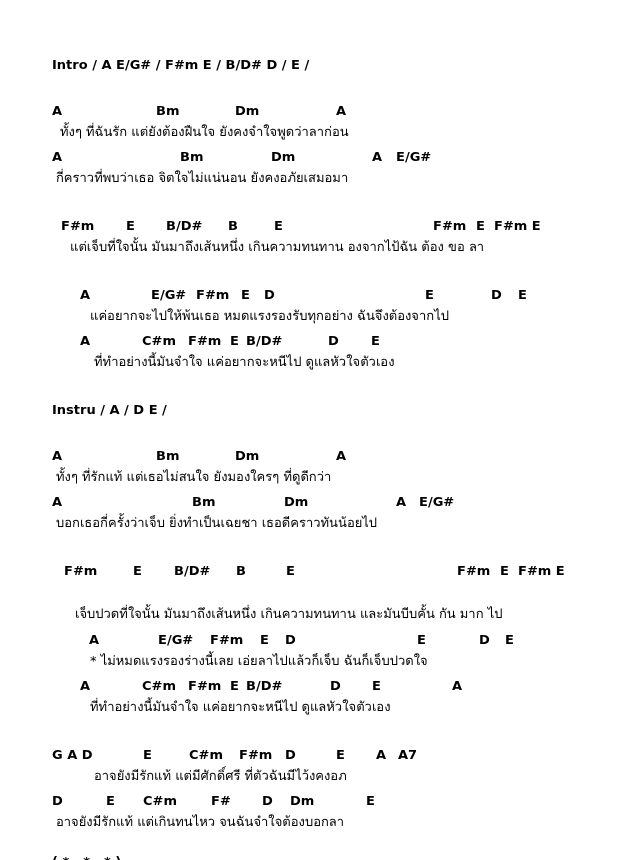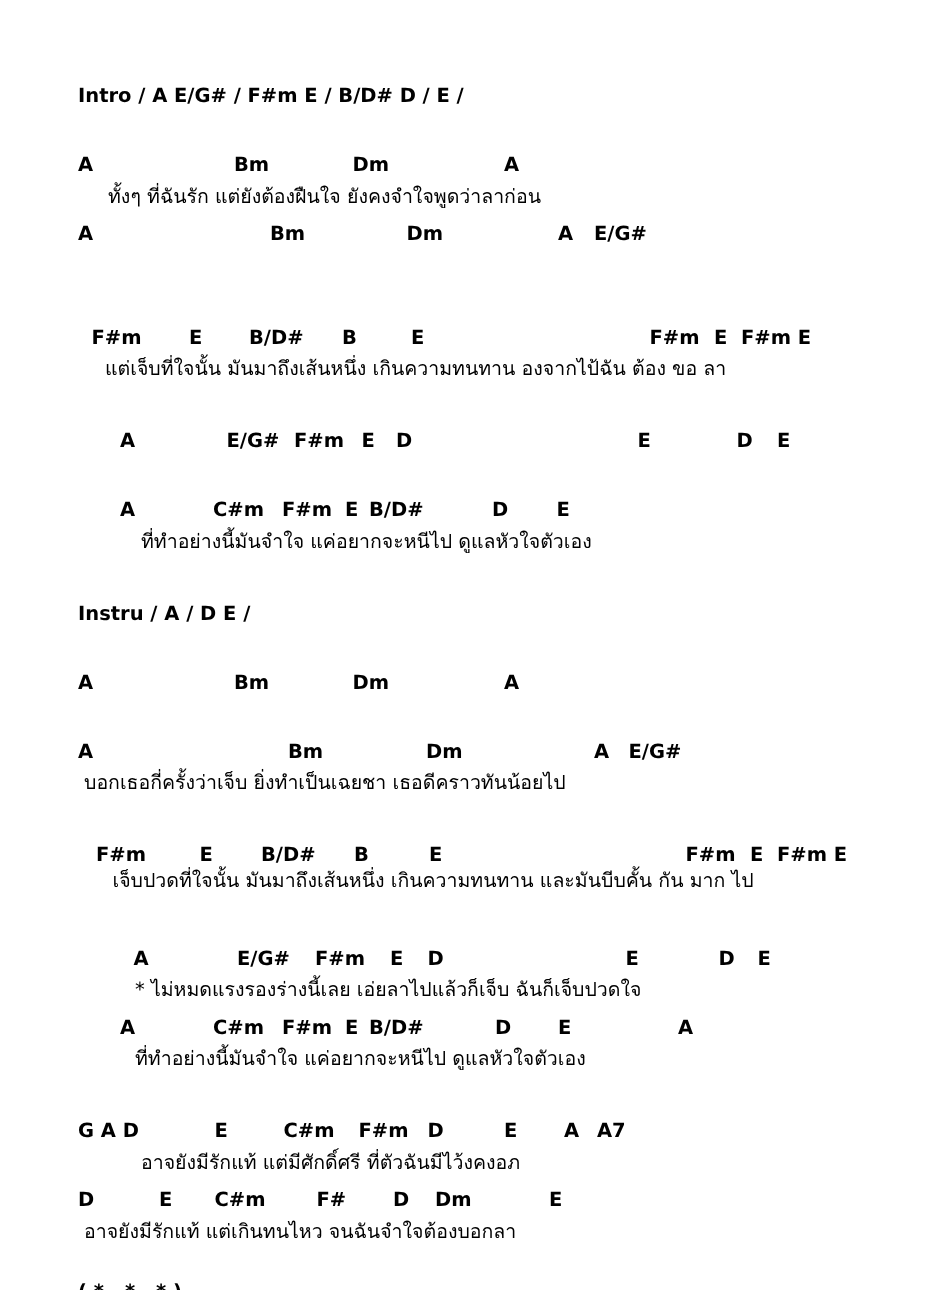--- a/index.html
+++ b/index.html
@@ -12,70 +12,73 @@
 <body>
 
 <div class="sheet" id="sheet">
   <div class="label" id="intro" style="left: 52px; top: 13px;">Intro  / A  E/G#  / F#m E /  B/D#  D / E /</div>
   <div class="label" id="instru" style="left: 52px; top: 358px;">Instru  / A / D E /</div>
   <div class="label" id="ending" style="left: 52px; top: 810px;">( * , * , * )</div>
 <div class="chord" style="left: 52px; top: 59px;">A</div>
     <div class="chord" style="left: 156px; top: 59px;">Bm</div>
     <div class="chord" style="left: 235px; top: 59px;">Dm</div>
     <div class="chord" style="left: 336px; top: 59px;">A</div>
-    <div class="lyric" style="left: 72px; top: 79px; text-align: right;">ทั้งๆ ที่ฉันรัก แต่ยังต้องฝืนใจ  ยังคงจำใจพูดว่าลาก่อน</div>
+    <div class="lyric" style="left: 60px; top: 79px; text-align: right;">ทั้งๆ ที่ฉันรัก แต่ยังต้องฝืนใจ  ยังคงจำใจพูดว่าลาก่อน</div>
     <div class="chord" style="left: 52px; top: 105px;">A</div>
     <div class="chord" style="left: 180px; top: 105px;">Bm</div>
     <div class="chord" style="left: 271px; top: 105px;">Dm</div>
     <div class="chord" style="left: 372px; top: 105px;">A</div>
     <div class="chord" style="left: 396px; top: 105px;">E/G#</div>
+    <div class="lyric" style="left: 56px; top: 125px;">กี่คราวที่พบว่าเธอ จิตใจไม่แน่นอน   ยังคงอภัยเสมอมา</div>
     <div class="chord" style="left: 61px; top: 174px;">F#m</div>
     <div class="chord" style="left: 126px; top: 174px;">E</div>
     <div class="chord" style="left: 166px; top: 174px;">B/D#</div>
     <div class="chord" style="left: 228px; top: 174px;">B</div>
     <div class="chord" style="left: 274px; top: 174px;">E</div>
     <div class="chord" style="left: 433px; top: 174px;">F#m</div>
     <div class="chord" style="left: 476px; top: 174px;">E</div>
     <div class="chord" style="left: 494px; top: 174px;">F#m E</div>
     <div class="lyric" style="left: 70px; top: 194px;">แต่เจ็บที่ใจนั้น  มันมาถึงเส้นหนึ่ง  เกินความทนทาน องจากไป้ฉัน ต้อง ขอ  ลา</div>
     <div class="chord" style="left: 80px; top: 243px;">A</div>
     <div class="chord" style="left: 151px; top: 243px;">E/G#</div>
     <div class="chord" style="left: 196px; top: 243px;">F#m</div>
     <div class="chord" style="left: 241px; top: 243px;">E</div>
     <div class="chord" style="left: 264px; top: 243px;">D</div>
     <div class="chord" style="left: 425px; top: 243px;">E</div>
     <div class="chord" style="left: 491px; top: 243px;">D</div>
     <div class="chord" style="left: 518px; top: 243px;">E</div>
+    <div class="lyric" style="left: 90px; top: 263px;">แค่อยากจะไปให้พ้นเธอ        หมดแรงรองรับทุกอย่าง ฉันจึงต้องจากไป</div>
     <div class="chord" style="left: 80px; top: 289px;">A</div>
     <div class="chord" style="left: 142px; top: 289px;">C#m</div>
     <div class="chord" style="left: 188px; top: 289px;">F#m</div>
     <div class="chord" style="left: 230px; top: 289px;">E</div>
     <div class="chord" style="left: 246px; top: 289px;">B/D#</div>
     <div class="chord" style="left: 328px; top: 289px;">D</div>
     <div class="chord" style="left: 371px; top: 289px;">E</div>
     <div class="lyric" style="left: 94px; top: 309px;">ที่ทำอย่างนี้มันจำใจ          แค่อยากจะหนีไป    ดูแลหัวใจตัวเอง</div>
     <div class="chord" style="left: 52px; top: 404px;">A</div>
     <div class="chord" style="left: 156px; top: 404px;">Bm</div>
     <div class="chord" style="left: 235px; top: 404px;">Dm</div>
     <div class="chord" style="left: 336px; top: 404px;">A</div>
+    <div class="lyric" style="left: 56px; top: 424px;">ทั้งๆ ที่รักแท้ แต่เธอไม่สนใจ  ยังมองใครๆ ที่ดูดีกว่า</div>
     <div class="chord" style="left: 52px; top: 450px;">A</div>
     <div class="chord" style="left: 192px; top: 450px;">Bm</div>
     <div class="chord" style="left: 284px; top: 450px;">Dm</div>
     <div class="chord" style="left: 396px; top: 450px;">A</div>
     <div class="chord" style="left: 419px; top: 450px;">E/G#</div>
     <div class="lyric" style="left: 56px; top: 470px;">บอกเธอกี่ครั้งว่าเจ็บ ยิ่งทำเป็นเฉยชา  เธอดีคราวทันน้อยไป</div>
     <div class="chord" style="left: 64px; top: 519px;">F#m</div>
     <div class="chord" style="left: 133px; top: 519px;">E</div>
     <div class="chord" style="left: 174px; top: 519px;">B/D#</div>
     <div class="chord" style="left: 236px; top: 519px;">B</div>
     <div class="chord" style="left: 286px; top: 519px;">E</div>
     <div class="chord" style="left: 457px; top: 519px;">F#m</div>
     <div class="chord" style="left: 500px; top: 519px;">E</div>
     <div class="chord" style="left: 518px; top: 519px;">F#m E</div>
-    <div class="lyric" style="left: 75px; top: 535px; text-align: right;">เจ็บปวดที่ใจนั้น  มันมาถึงเส้นหนึ่ง  เกินความทนทาน และมันบีบคั้น กัน  มาก ไป</div>
+    <div class="lyric" style="left: 75px; top: 561px; text-align: right;">เจ็บปวดที่ใจนั้น  มันมาถึงเส้นหนึ่ง  เกินความทนทาน และมันบีบคั้น กัน  มาก ไป</div>
     <div class="chord" style="left: 89px; top: 588px;">A</div>
     <div class="chord" style="left: 158px; top: 588px;">E/G#</div>
     <div class="chord" style="left: 210px; top: 588px;">F#m</div>
     <div class="chord" style="left: 260px; top: 588px;">E</div>
     <div class="chord" style="left: 285px; top: 588px;">D</div>
     <div class="chord" style="left: 417px; top: 588px;">E</div>
     <div class="chord" style="left: 479px; top: 588px;">D</div>
     <div class="chord" style="left: 505px; top: 588px;">E</div>
     <div class="lyric" style="left: 90px; top: 608px;">* ไม่หมดแรงรองร่างนี้เลย        เอ่ยลาไปแล้วก็เจ็บ  ฉันก็เจ็บปวดใจ</div>
     <div class="chord" style="left: 80px; top: 634px;">A</div>

